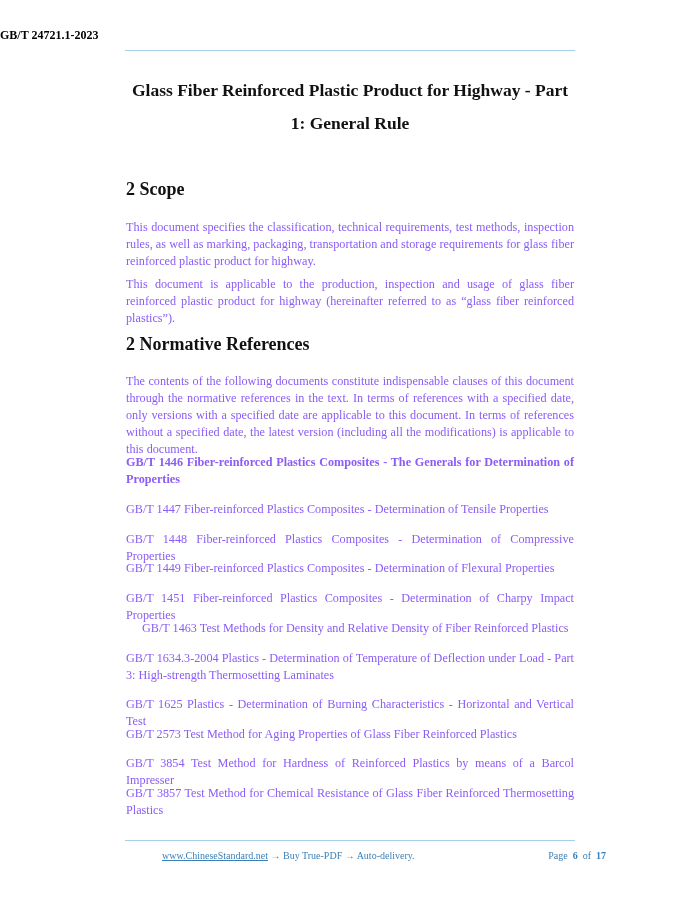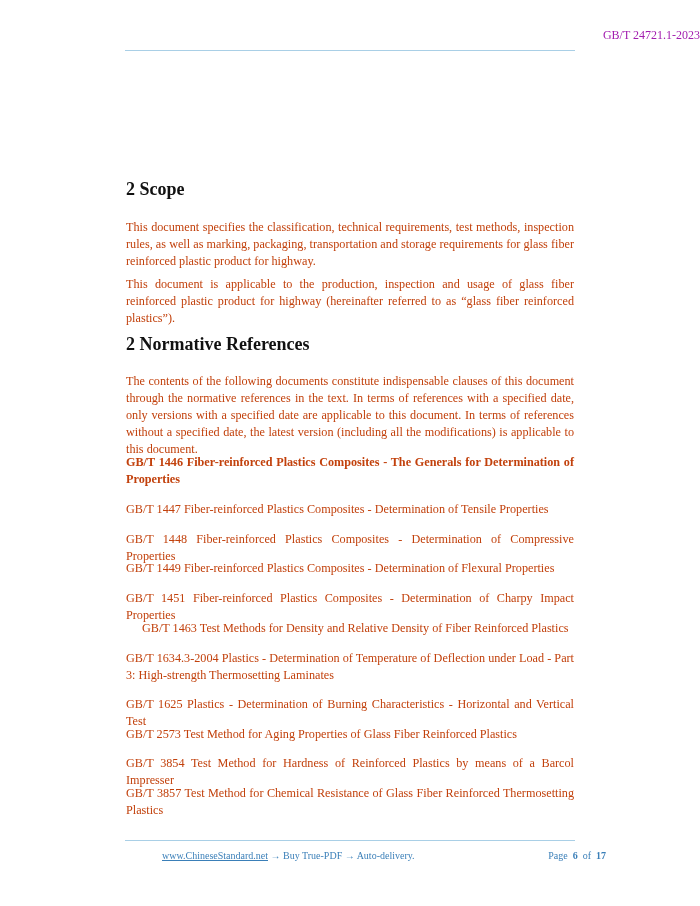--- a/index.html
+++ b/index.html
@@ -1,38 +1,40 @@
 <!DOCTYPE html>
 <html><head>
 <meta charset="utf-8">
 <style>
   html, body { margin: 0; padding: 0; background: #ffffff; }
   body { width: 700px; height: 906px; position: relative; overflow: hidden;
          font-family: "Liberation Serif", "DejaVu Serif", serif; color: #222; }
-  .header { position: absolute; top: 28px; left: 0; width: 700px; text-align: right;
-            font-size: 12px; color: #a21caf; }
+  .header { position: absolute; top: 28px; left: 0; width: 700px; text-align: left;
+            font-size: 12px; color: #000000; font-weight: bold; }
   .header-rule { position: absolute; top: 50px; left: 125px; width: 450px; height: 1px; background: #a9cfe6; }
   .title { position: absolute; top: 74px; left: 125px; width: 450px; text-align: center;
            font-weight: bold; font-size: 17.5px; line-height: 33px; color: #111; }
   .h1 { position: absolute; left: 126px; font-weight: bold; font-size: 18px; color: #111; }
   .para { position: absolute; left: 126px; width: 448px; font-size: 12.2px; line-height: 17px;
-          text-align: justify; text-align-last: left; color: #c2410c; }
+          text-align: justify; text-align-last: left; color: #8b5cf6; }
   .footer-rule { position: absolute; top: 840px; left: 125px; width: 450px; height: 1px; background: #a9cfe6; }
   .footer { position: absolute; top: 850px; left: 126px; width: 448px; font-size: 10px; color: #3a7fb8; margin-left: 36px; }
   .footer a { color: #3a7fb8; text-decoration: underline; }
   .footer .right { position: absolute; right: 4px; top: 0; }
   .footer b { font-weight: bold; }
 </style>
 </head>
 <body>
 
 <div class="header">GB/T 24721.1-2023</div>
 <div class="header-rule"></div>
 
 <div class="title">
+  <div>Glass Fiber Reinforced Plastic Product for Highway - Part</div>
+  <div>1: General Rule</div>
 </div>
 
 <div class="h1" style="top:179px;">2 Scope</div>
 <div class="para" style="top:219px;">This document specifies the classification, technical requirements, test methods, inspection rules, as well as marking, packaging, transportation and storage requirements for glass fiber reinforced plastic product for highway.</div>
 <div class="para" style="top:276px;">This document is applicable to the production, inspection and usage of glass fiber reinforced plastic product for highway (hereinafter referred to as “glass fiber reinforced plastics”).</div>
 
 <div class="h1" style="top:334px;">2 Normative References</div>
 <div class="para" style="top:373px;">The contents of the following documents constitute indispensable clauses of this document through the normative references in the text. In terms of references with a specified date, only versions with a specified date are applicable to this document. In terms of references without a specified date, the latest version (including all the modifications) is applicable to this document.</div>
 
 <div class="para" style="top:454px;font-weight:bold;">GB/T 1446 Fiber-reinforced Plastics Composites - The Generals for Determination of Properties</div>

